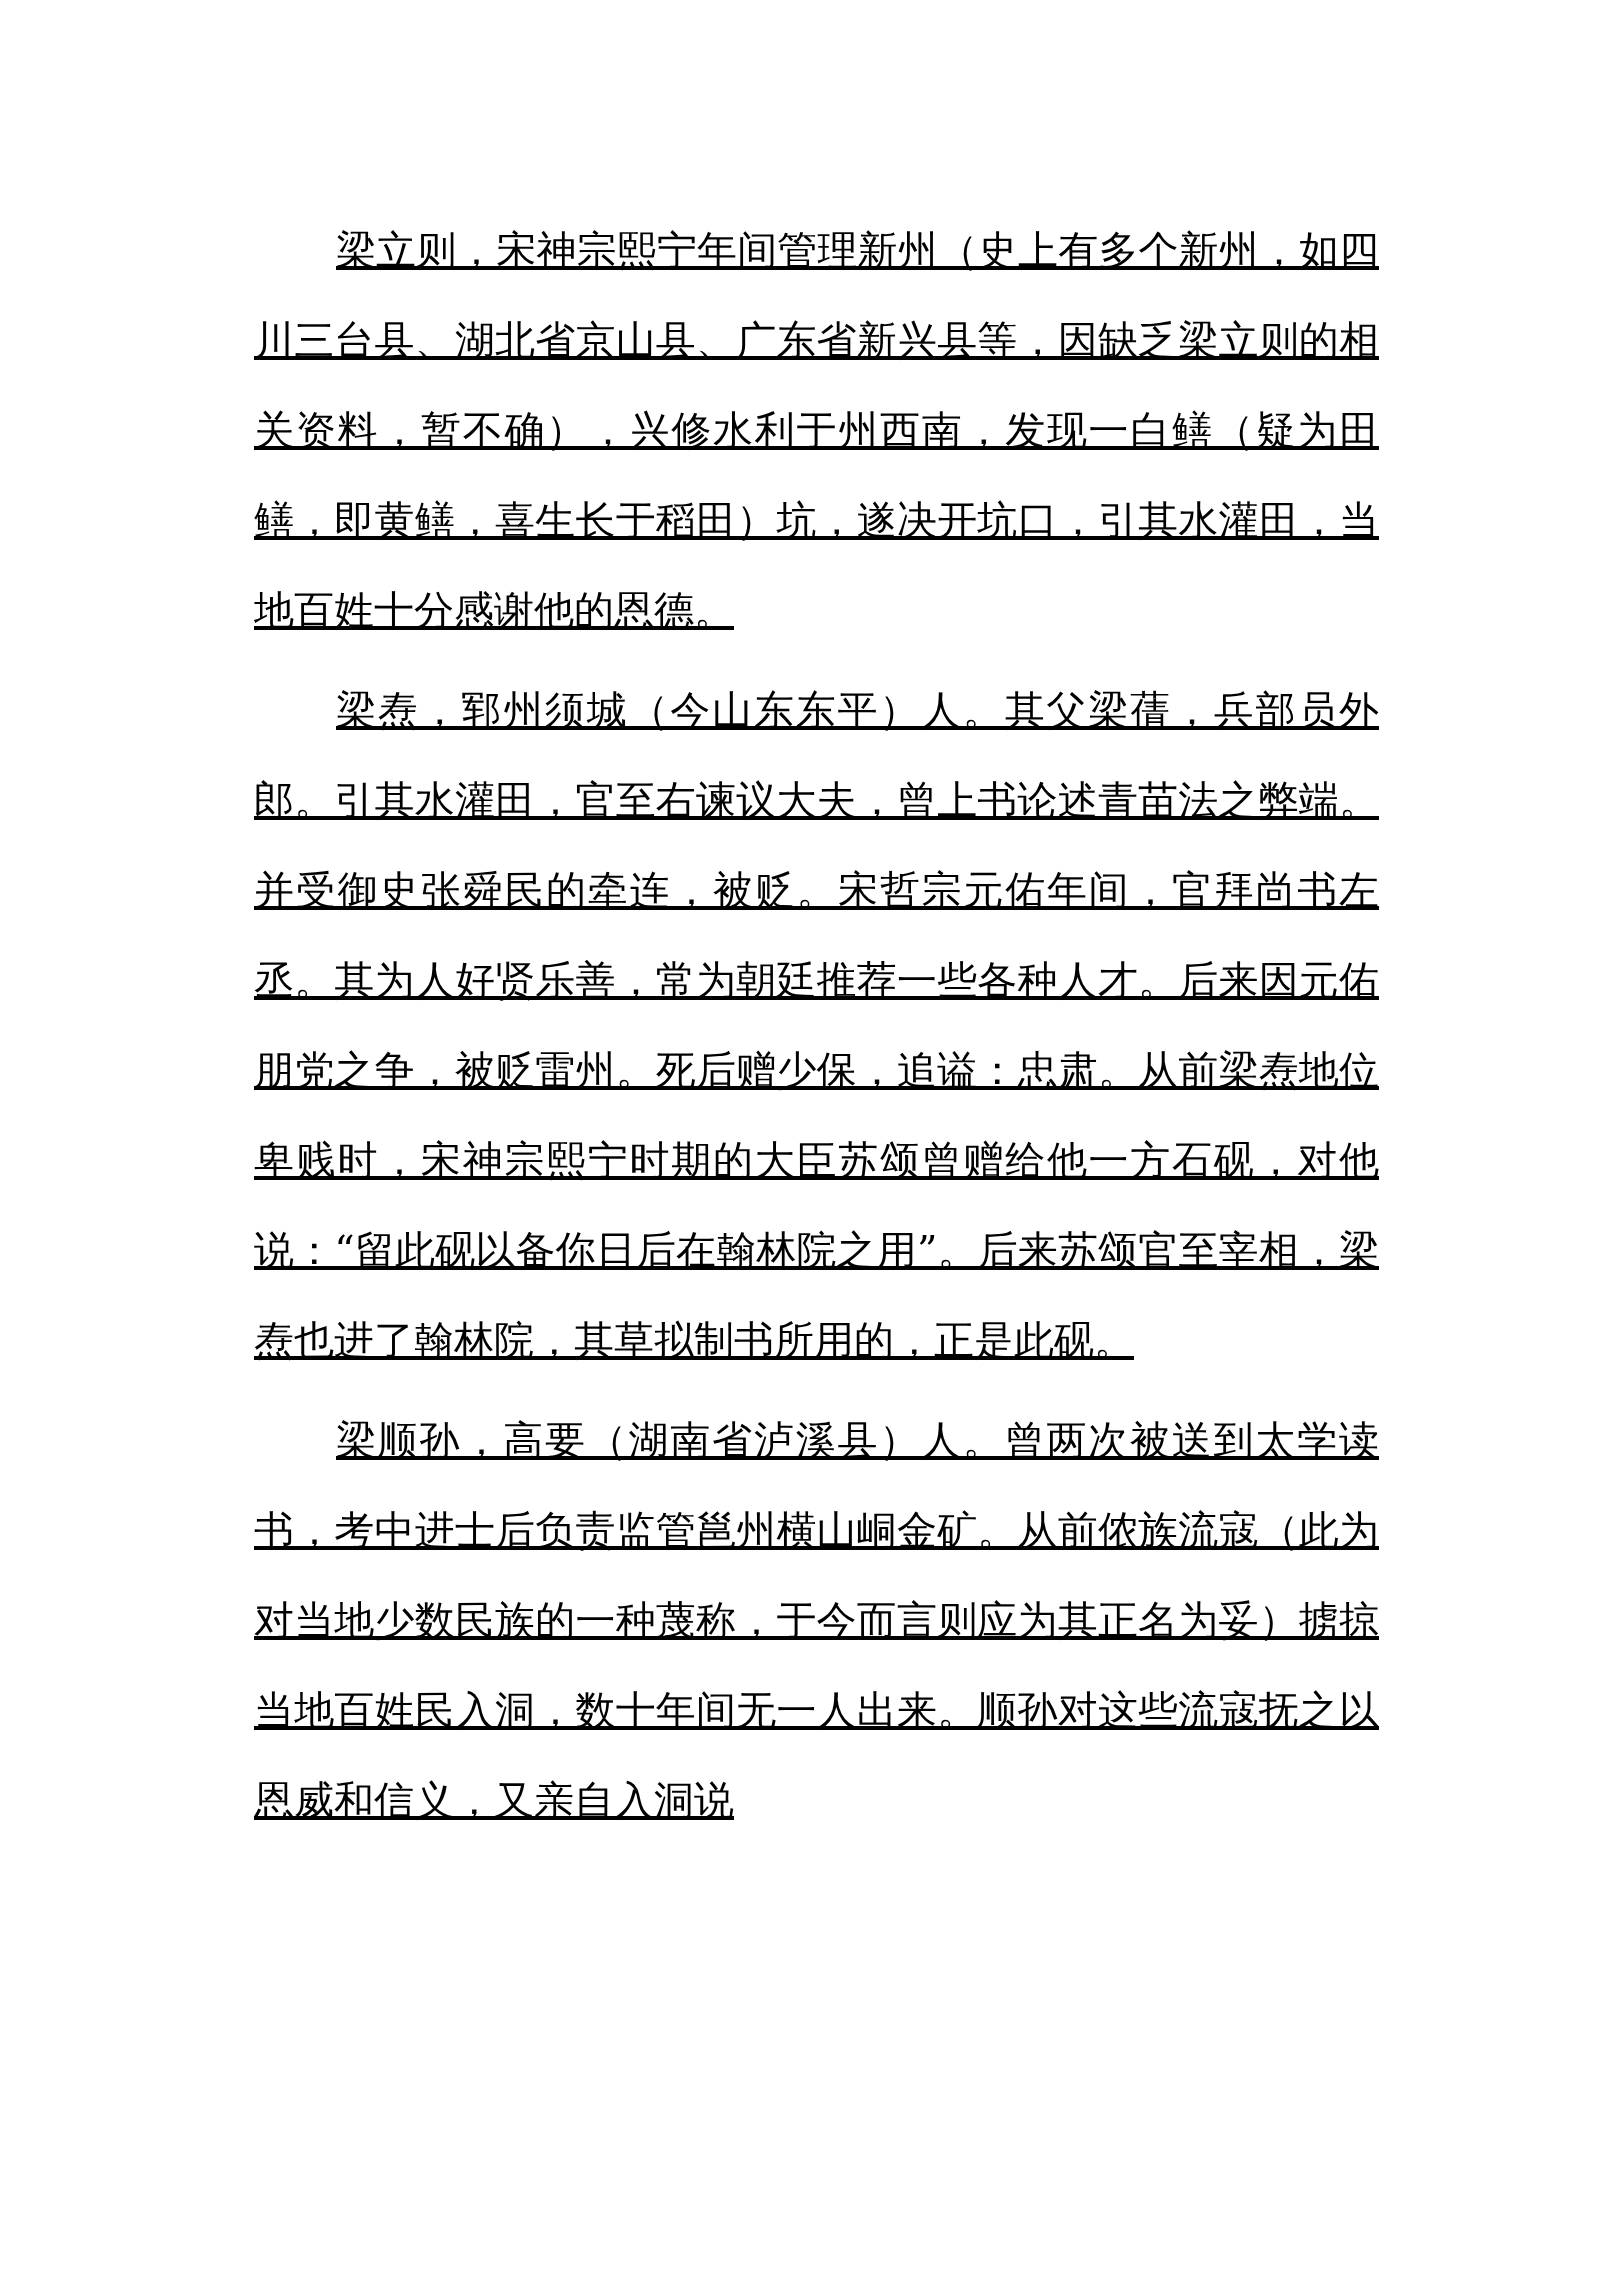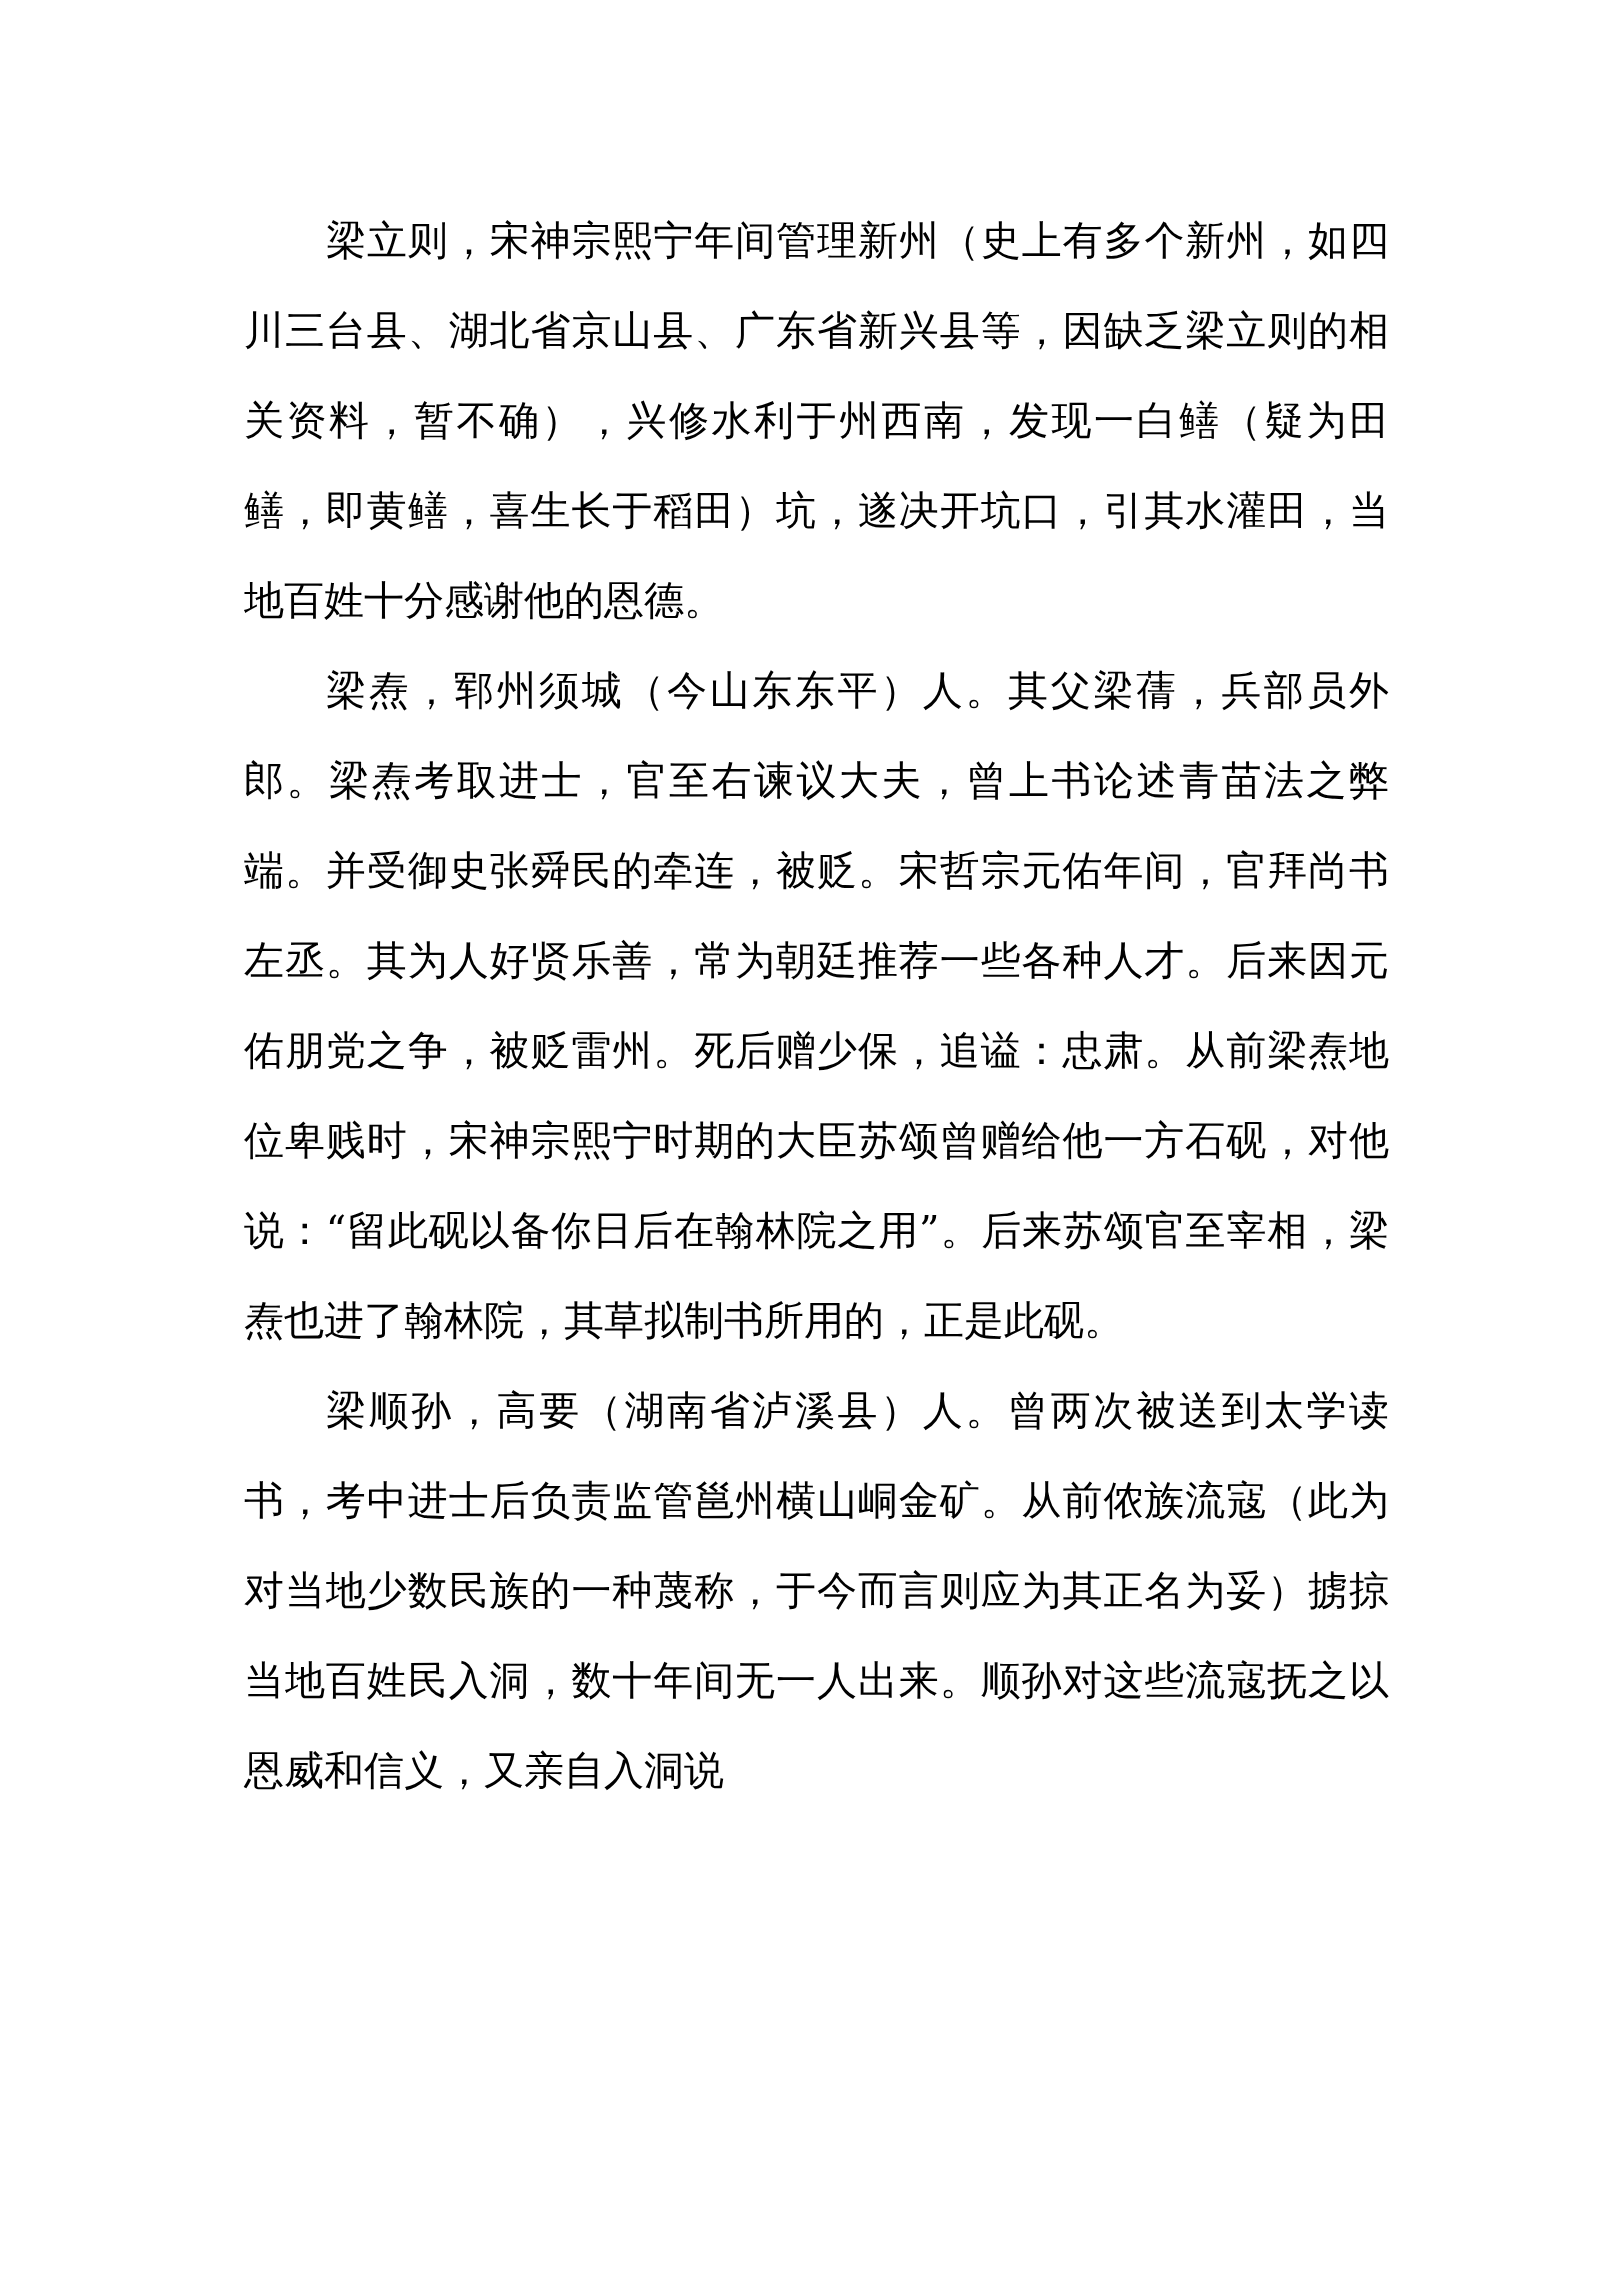--- a/index.html
+++ b/index.html
@@ -3,23 +3,23 @@
 <meta charset="utf-8">
 <style>
   html, body { margin: 0; padding: 0; background: #ffffff; }
   body { width: 1623px; height: 2295px; position: relative; overflow: hidden; }
   .page {
     position: absolute; left: 244px; top: 195px; width: 1145px;
     font-family: "DejaVu Serif", "Liberation Serif", serif;
     font-size: 40px; line-height: 90px; color: #000;
     text-align: justify; text-justify: inter-character;
   }
-  .para { margin: 0; text-indent: 82px; }
+  .para { margin: 10px; text-indent: 82px; text-decoration: underline; }
 </style>
 </head>
 <body>
 
 <div class="page">
   <p class="para">梁立则，宋神宗熙宁年间管理新州（史上有多个新州，如四川三台县、湖北省京山县、广东省新兴县等，因缺乏梁立则的相关资料，暂不确），兴修水利于州西南，发现一白鳝（疑为田鳝，即黄鳝，喜生长于稻田）坑，遂决开坑口，引其水灌田，当地百姓十分感谢他的恩德。</p>
-  <p class="para">梁焘，郓州须城（今山东东平）人。其父梁蒨，兵部员外郎。梁焘考取进士，官至右谏议大夫，曾上书论述青苗法之弊端。并受御史张舜民的牵连，被贬。宋哲宗元佑年间，官拜尚书左丞。其为人好贤乐善，常为朝廷推荐一些各种人才。后来因元佑朋党之争，被贬雷州。死后赠少保，追谥：忠肃。从前梁焘地位卑贱时，宋神宗熙宁时期的大臣苏颂曾赠给他一方石砚，对他说：“留此砚以备你日后在翰林院之用”。后来苏颂官至宰相，梁焘也进了翰林院，其草拟制书所用的，正是此砚。</p>
+  <p class="para">梁焘，郓州须城（今山东东平）人。其父梁蒨，兵部员外郎。引其水灌田，官至右谏议大夫，曾上书论述青苗法之弊端。并受御史张舜民的牵连，被贬。宋哲宗元佑年间，官拜尚书左丞。其为人好贤乐善，常为朝廷推荐一些各种人才。后来因元佑朋党之争，被贬雷州。死后赠少保，追谥：忠肃。从前梁焘地位卑贱时，宋神宗熙宁时期的大臣苏颂曾赠给他一方石砚，对他说：“留此砚以备你日后在翰林院之用”。后来苏颂官至宰相，梁焘也进了翰林院，其草拟制书所用的，正是此砚。</p>
   <p class="para">梁顺孙，高要（湖南省泸溪县）人。曾两次被送到太学读书，考中进士后负责监管邕州横山峒金矿。从前侬族流寇（此为对当地少数民族的一种蔑称，于今而言则应为其正名为妥）掳掠当地百姓民入洞，数十年间无一人出来。顺孙对这些流寇抚之以恩威和信义，又亲自入洞说</p>
 </div>
 
 
 </body></html>

